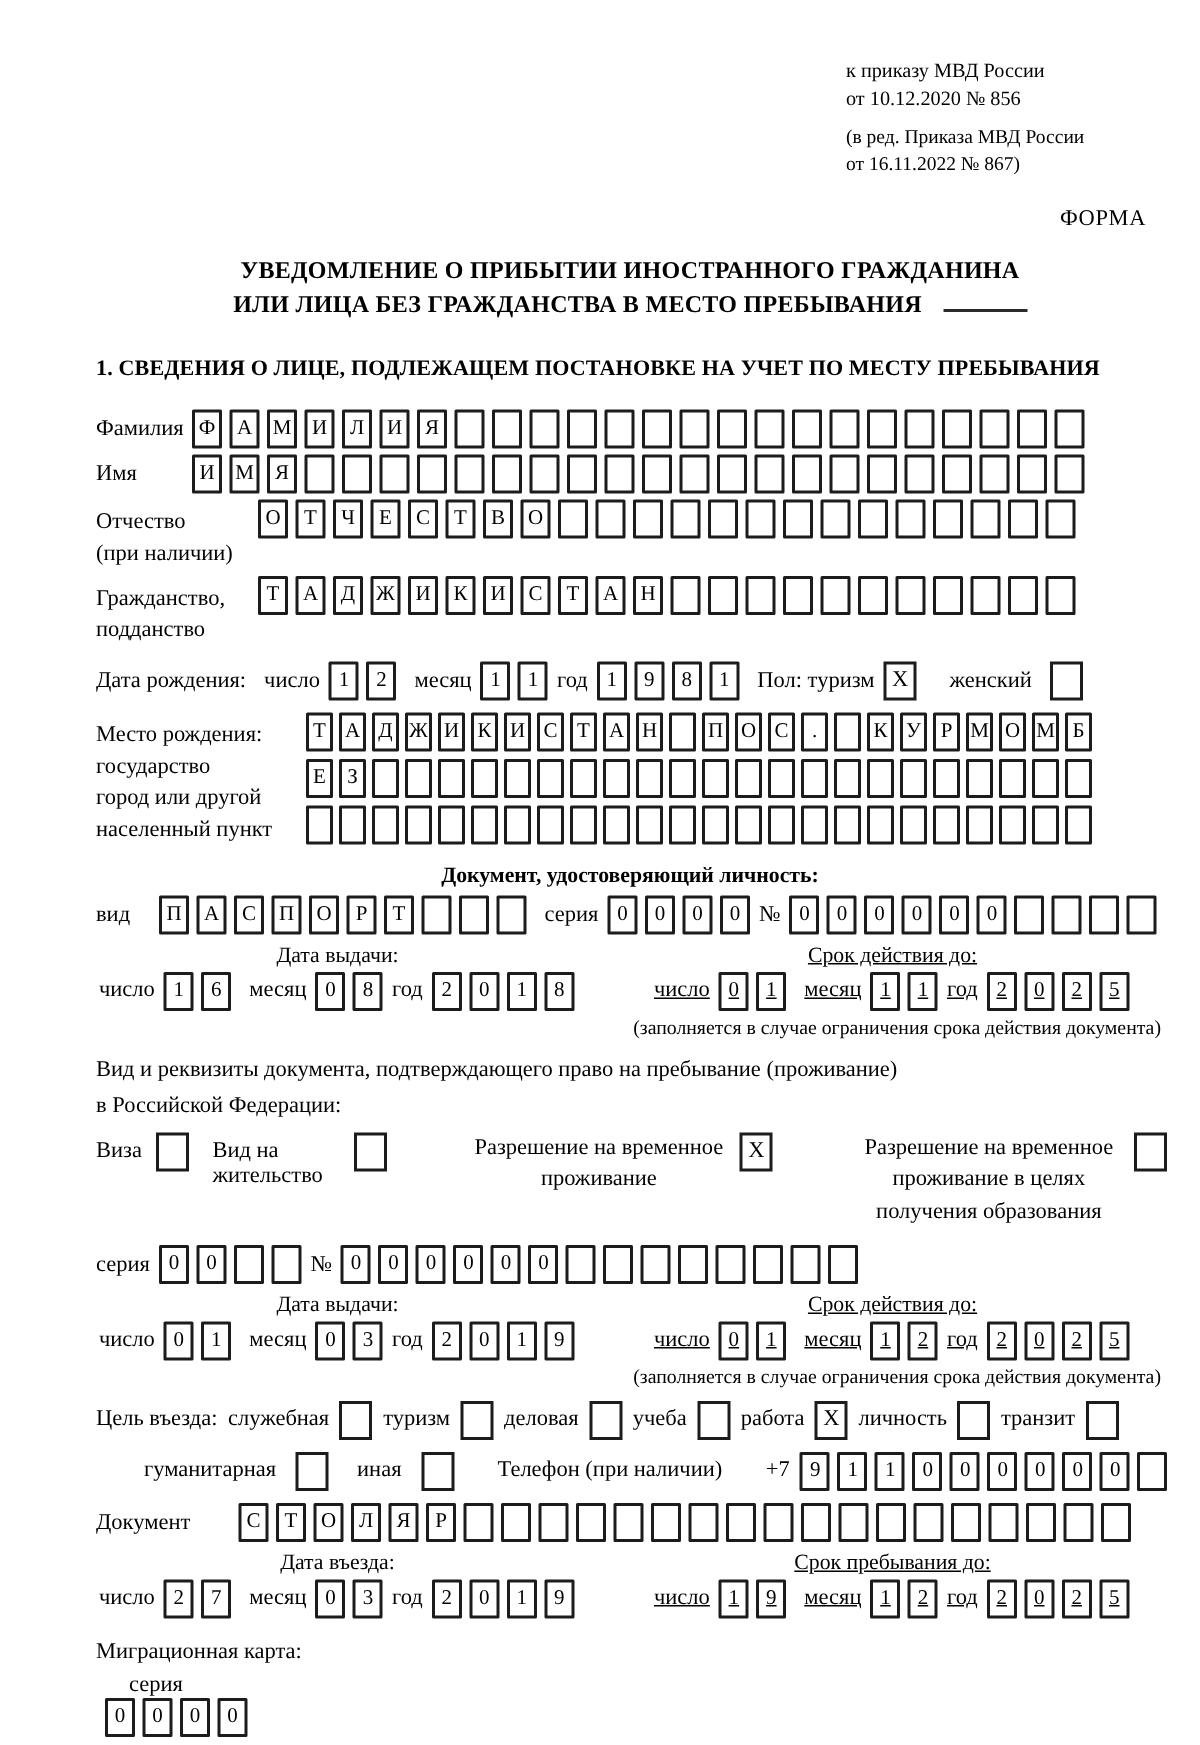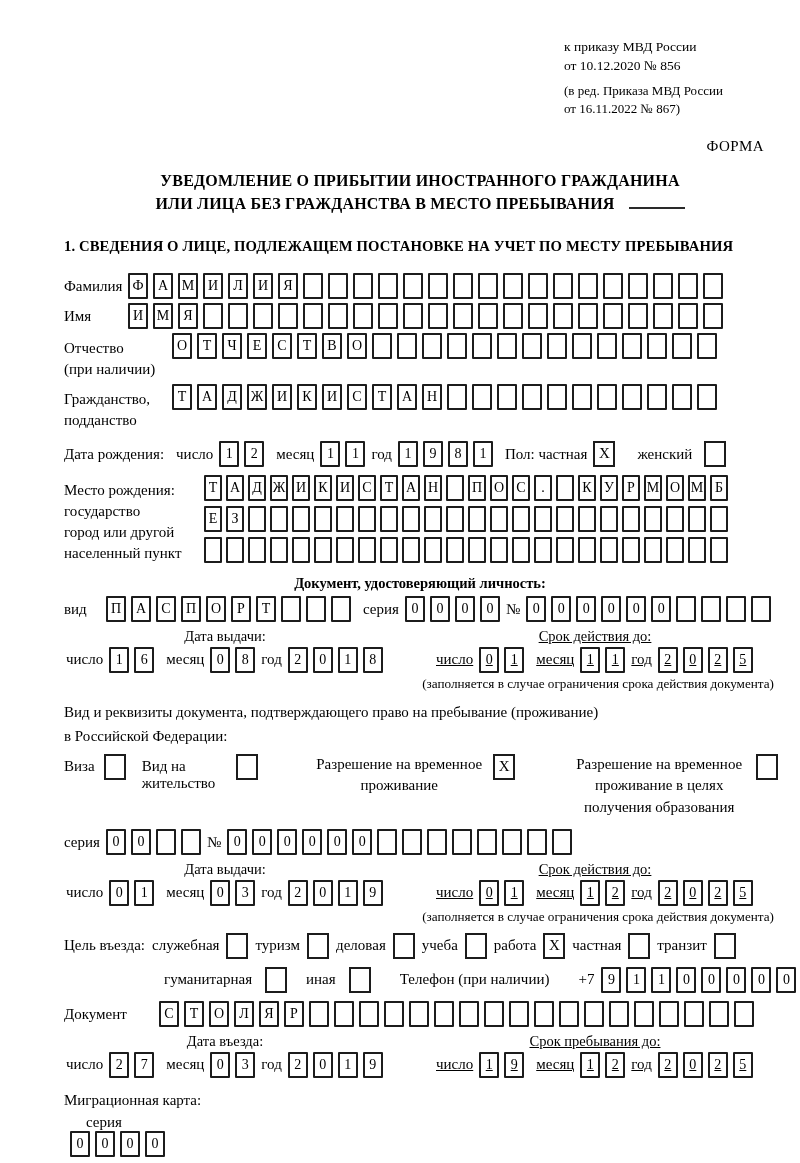--- a/index.html
+++ b/index.html
@@ -56,21 +56,21 @@
 
   .intro-line { margin-top:9px; line-height:1.5; }
 
   .options-row { display:flex; align-items:flex-start; margin-top:6px; gap:16px; }
   .option { display:flex; align-items:flex-start; gap:9px; }
   .option .opt-label { padding-top:4px; }
   .opt-label.wide { width:170px; text-align:center; line-height:1.45; padding-top:0;margin-left:40px; }
 
   .purpose-row { display:flex; align-items:flex-start; margin-top:8px; gap:7px; flex-wrap:nowrap; }
   .purpose-row .inl-label { padding-top:4px; }
-  .indent { margin-left:100px; }
+  .indent { margin-left:32px; }
 
   .reps-row { margin-top:6px; }
   .reps-label { width:96px; flex:0 0 auto; line-height:1.45; padding-top:2px; }
   .reps-cells > .cells { margin-bottom:6px; display:flex; }
 </style>
 </head>
 <body>
 
 <div class="page">
 
@@ -228,21 +228,21 @@
         <span class="cell">1</span>
         <span class="cell">1</span>
       </span>
     <span class="inl-label gap-sm">год</span>
     <span class="cells gap-sm">
         <span class="cell">1</span>
         <span class="cell">9</span>
         <span class="cell">8</span>
         <span class="cell">1</span>
       </span>
-    <span class="inl-label gap-md">Пол: частная</span>
+    <span class="inl-label gap-md">Пол: туризм</span>
     <span class="checkbox gap-sm">X</span>
     <span class="inl-label gap-lg">женский</span>
     <span class="checkbox gap-md"></span>
   </div>
 
   <div class="row" style="margin-top:8px;">
     <div class="label label-lines" style="width:140px;">
       <div>Место рождения:</div>
       <div>государство</div>
       <div>город или другой</div>
@@ -518,21 +518,21 @@
     <span class="inl-label">служебная</span>
     <span class="checkbox"></span>
     <span class="inl-label">туризм</span>
     <span class="checkbox"></span>
     <span class="inl-label">деловая</span>
     <span class="checkbox"></span>
     <span class="inl-label">учеба</span>
     <span class="checkbox"></span>
     <span class="inl-label">работа</span>
     <span class="checkbox">X</span>
-    <span class="inl-label">частная</span>
+    <span class="inl-label">личность</span>
     <span class="checkbox"></span>
     <span class="inl-label">транзит</span>
     <span class="checkbox"></span>
   </div>
 
   <div class="purpose-row indent">
     <span class="inl-label">гуманитарная</span>
     <span class="checkbox gap-sm"></span>
     <span class="inl-label gap-md">иная</span>
     <span class="checkbox gap-sm"></span>

